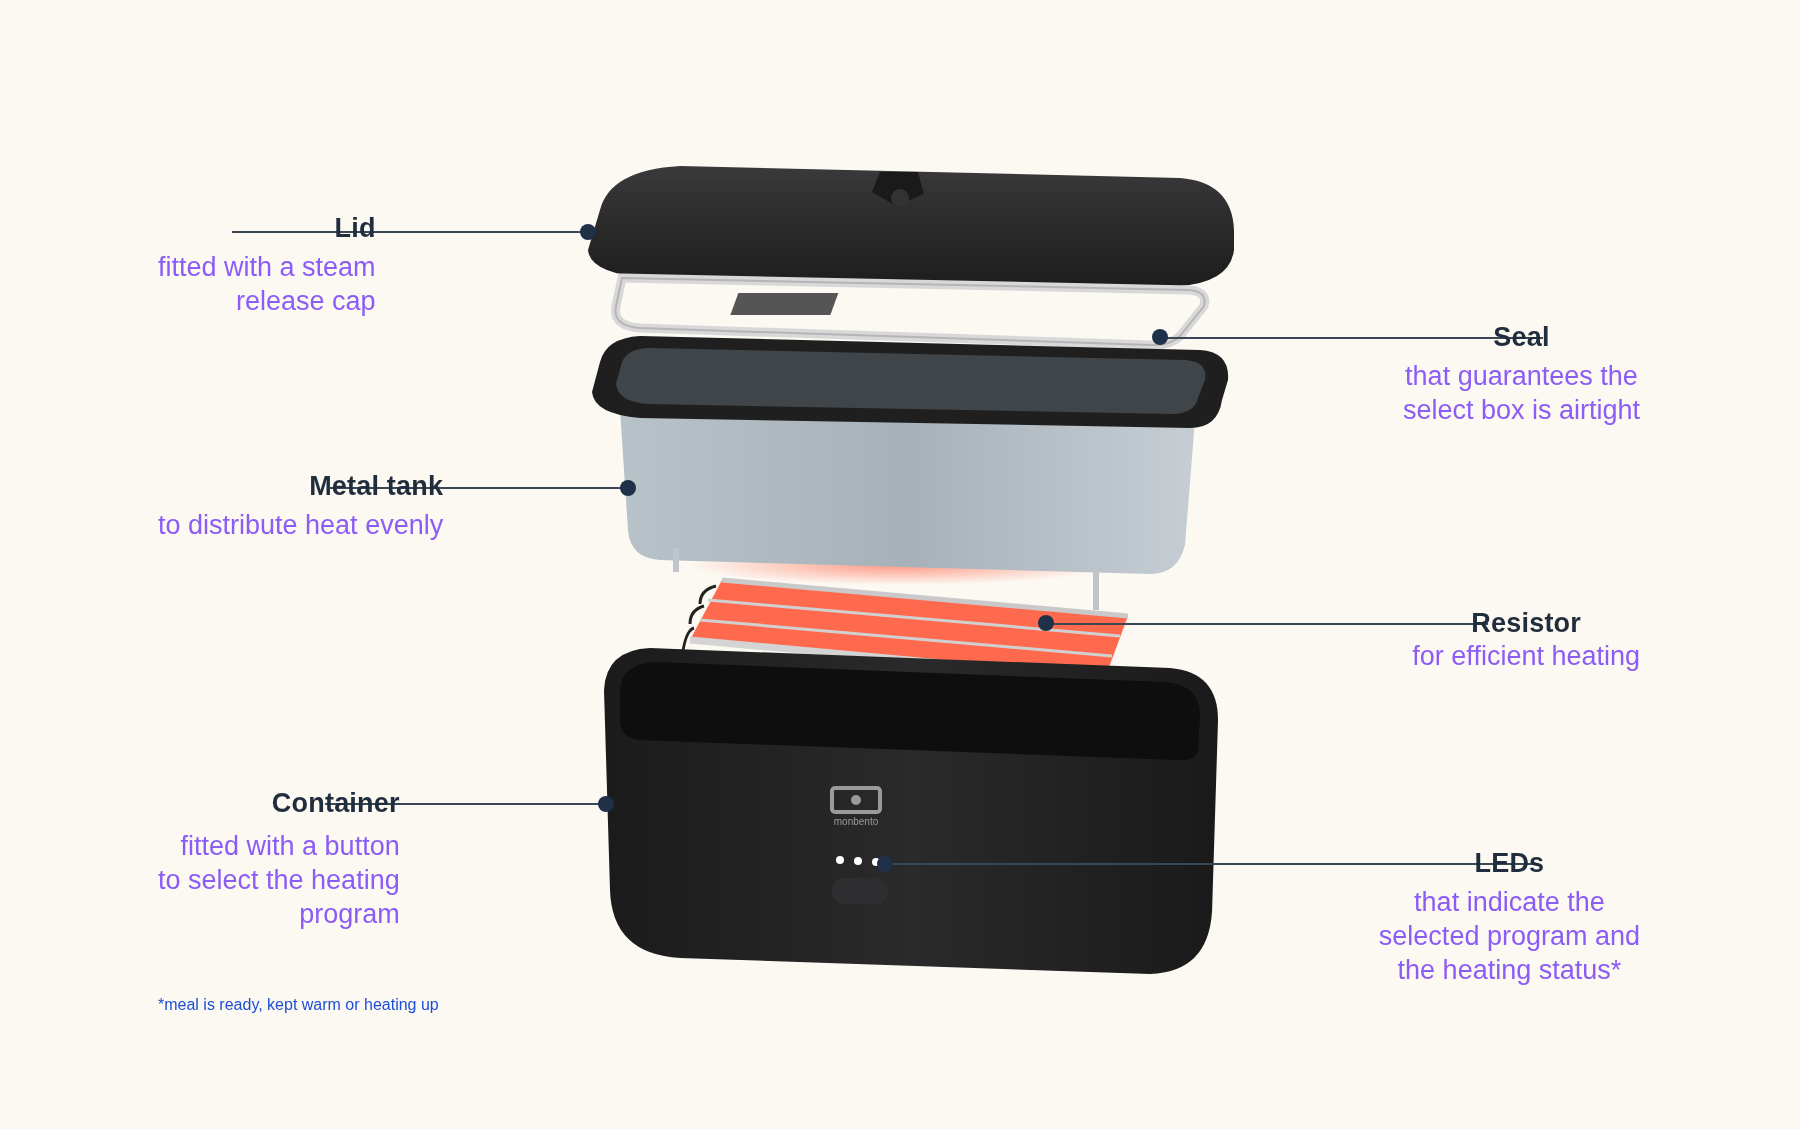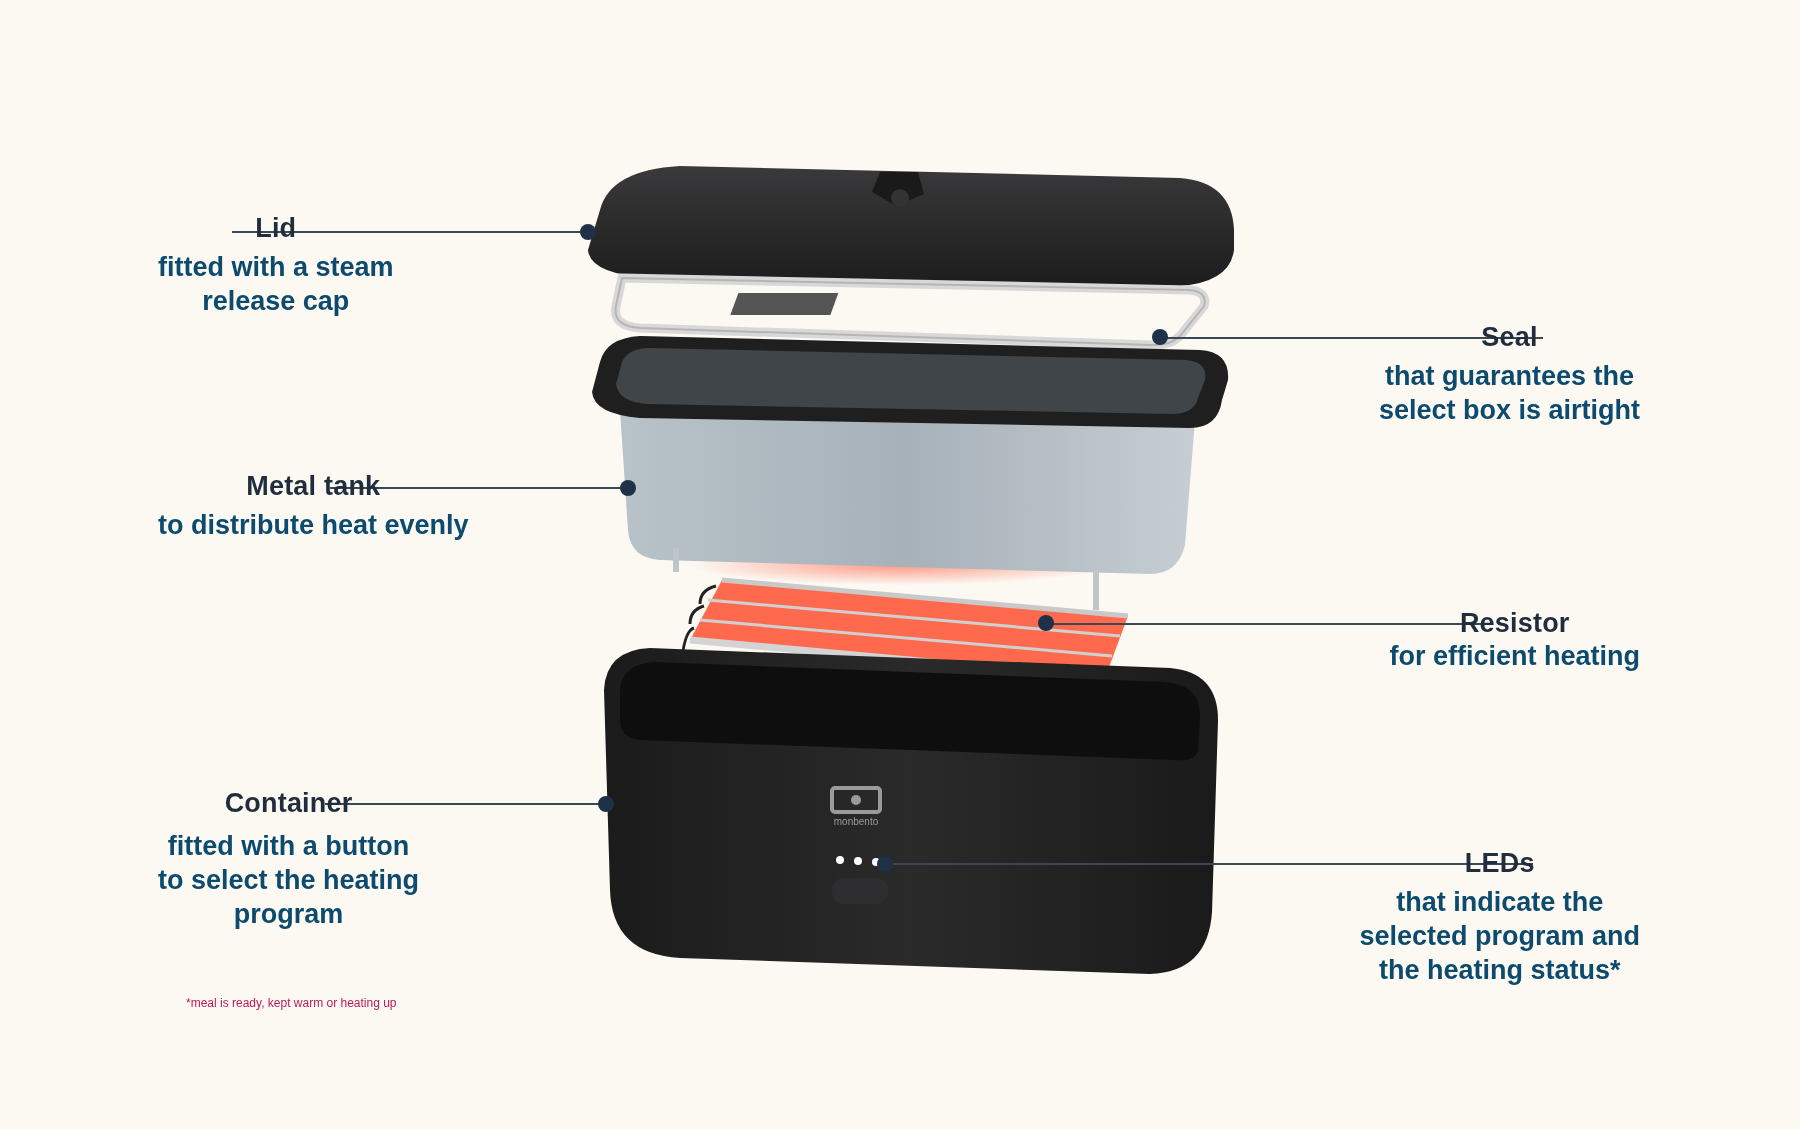--- a/index.html
+++ b/index.html
@@ -1,24 +1,24 @@
 <!DOCTYPE html>
 <html><head>
 <meta charset="utf-8">
 <style>
   html,body{margin:0;padding:0;}
   body{width:1800px;height:1129px;background:#fcf8f2;position:relative;overflow:hidden;font-family:"Liberation Sans","DejaVu Sans",sans-serif;color:#1f2d3d;}
   .label{position:absolute;}
   .label .title{font-weight:700;font-size:27px;line-height:32px;color:#1f2d3d;letter-spacing:0.2px;}
-  .label .desc{font-size:27px;line-height:34px;color:#0c4a6e;font-weight:700;}
-  .label.left{left:158px;text-align:center;}
+  .label .desc{font-size:27px;line-height:34px;color:#8b5cf6;font-weight:400;}
+  .label.left{left:158px;text-align:right;}
   .label.right{right:160px;text-align:center;}
   .leader{position:absolute;height:2px;background:#3a4754;}
   .dot{position:absolute;width:16px;height:16px;border-radius:50%;background:#1e3148;margin:-8px 0 0 -8px;}
-  .footnote{position:absolute;left:158px;top:996px;font-size:12px;color:#be185d;margin-left:28px;}
+  .footnote{position:absolute;left:158px;top:996px;font-size:16px;color:#1d4ed8;}
   svg.product{position:absolute;left:0;top:0;}
 </style>
 </head>
 <body>
 
 <svg class="product" width="1800" height="1129" viewBox="0 0 1800 1129">
   <defs>
     <linearGradient id="lidGrad" x1="0" y1="0" x2="0" y2="1">
       <stop offset="0" stop-color="#3a3a3c"></stop>
       <stop offset="0.5" stop-color="#2a2a2b"></stop>

